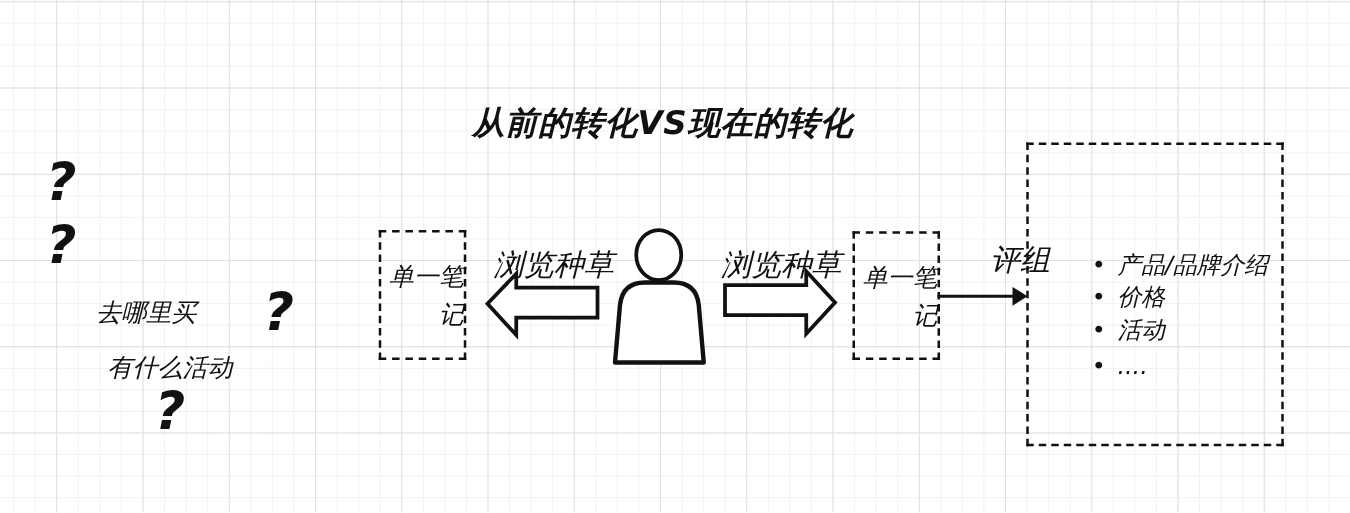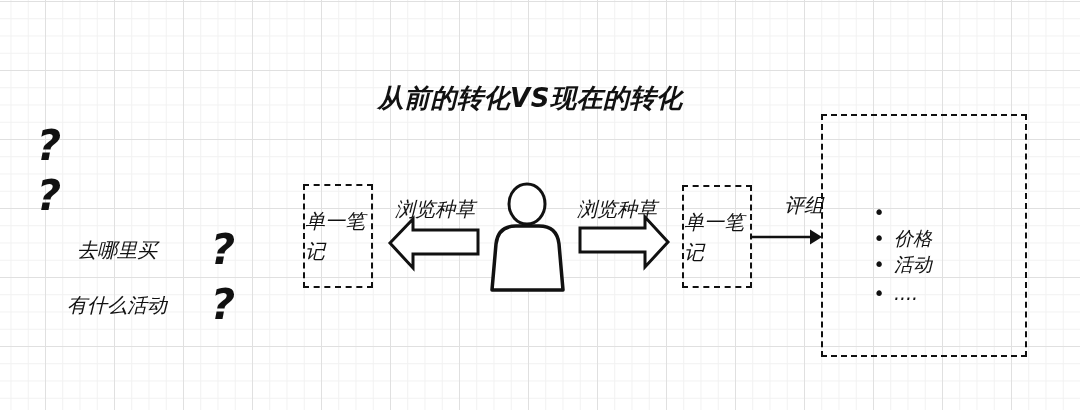--- a/index.html
+++ b/index.html
@@ -39,21 +39,21 @@
     position: absolute;
     left: 30px;
     width: 212px;
     height: 48px;
     display: flex;
     align-items: center;
   }
   .q-row.r0 { top: 122px; }
   .q-row.r1 { top: 172px; }
   .q-row.r2 { top: 226px; align-items: center; }
-  .q-row.r3 { top: 281px; }
+  .q-row.r3 { top: 281px; flex-direction: column; }
   .q-text {
     flex: 1;
     text-align: center;
     font-size: 20px;
     font-weight: 500;
     white-space: nowrap;
   }
   .q-mark {
     width: 38px;
     text-align: center;
@@ -62,32 +62,32 @@
     line-height: 1;
   }
   .note-box {
     position: absolute;
     box-sizing: border-box;
     border: 2px dashed #111111;
     background: transparent;
     display: flex;
     align-items: center;
     justify-content: center;
-    text-align: left;
+    text-align: right;
     font-size: 20px;
     font-weight: 500;
     line-height: 30px;
     word-break: break-all;
   }
   .note-box.left  { left: 303px; top: 184px; width: 70px; height: 104px; }
   .note-box.right { left: 682px; top: 185px; width: 70px; height: 103px; }
   .flow-label {
     position: absolute;
-    text-align: left;
-    font-size: 20px;
+    text-align: right;
+    font-size: 24px;
     font-weight: 500;
     white-space: nowrap;
   }
   .flow-label.left-arrow  { left: 395px; top: 196px; width: 90px; }
   .flow-label.right-arrow { left: 577px; top: 196px; width: 90px; }
   .flow-label.review      { left: 784px; top: 192px; width: 56px; }
   .diagram-svg {
     position: absolute;
     left: 0; top: 0;
     width: 1080px;
@@ -177,20 +177,21 @@
     <g>
       <line x1="750" y1="237" x2="811" y2="237" stroke="#111111" stroke-width="2.5"></line>
       <polygon points="810,229.5 822,237 810,244.5" fill="#111111"></polygon>
     </g>
   </svg>
 
   <div class="detail-box">
     <ul class="detail-list">
       <li>
         <span class="bullet">•</span>
+        <span>产品/品牌介绍</span>
       </li>
       <li>
         <span class="bullet">•</span>
         <span>价格</span>
       </li>
       <li>
         <span class="bullet">•</span>
         <span>活动</span>
       </li>
       <li class="last">

